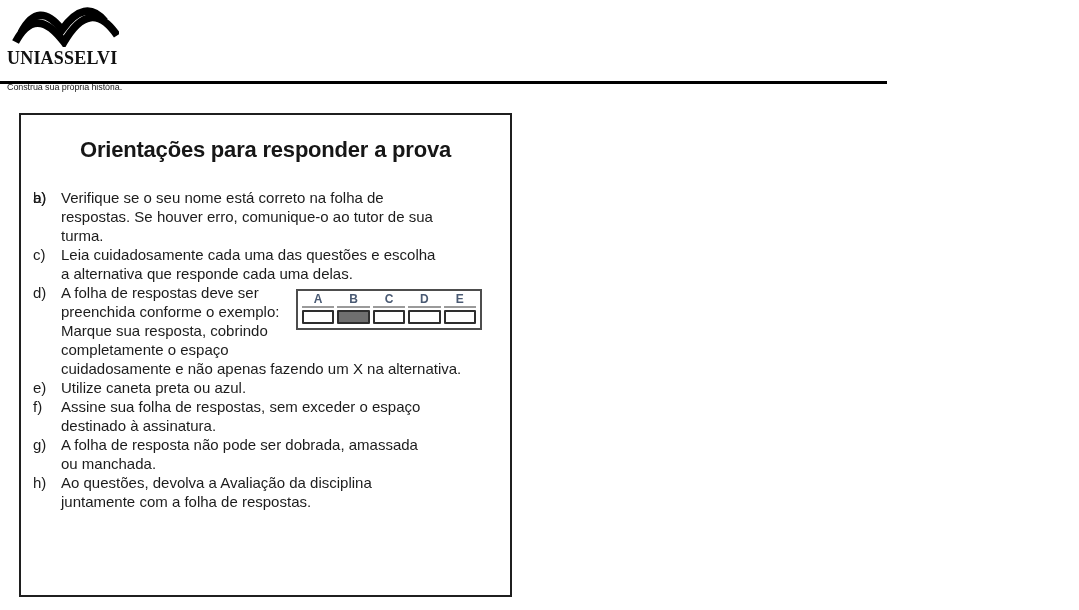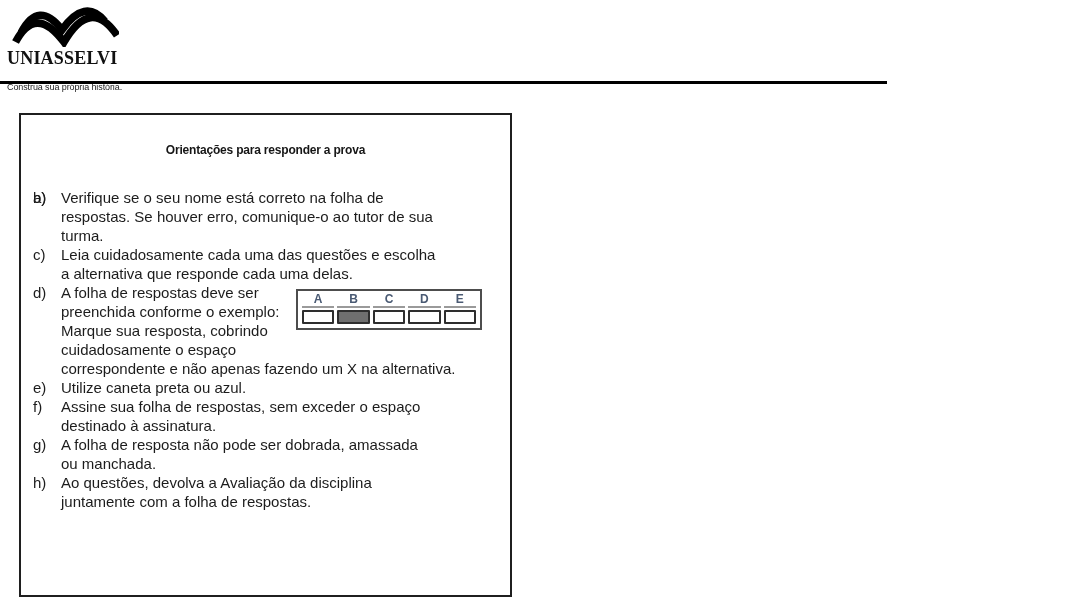--- a/index.html
+++ b/index.html
@@ -66,21 +66,21 @@
     left:19px;
     top:113px;
     width:493px;
     height:484px;
     border:2px solid var(--box-border);
     background:var(--background);
   }
   .instructions-title{
     margin:23px 10px 0;
     text-align:center;
-    font-size:12px;
+    font-size:22px;
     line-height:24px;
     font-weight:bold;
     letter-spacing:-0.2px;
     color:#161616;
   }
   .instructions-list{
     list-style:none;
     margin:26px 0 0;
     padding:0;
     font-size:15px;
@@ -188,21 +188,21 @@
             <span class="answer-cell">
               <span class="answer-letter">D</span>
               <span class="answer-bubble"></span>
             </span>
             <span class="answer-cell">
               <span class="answer-letter">E</span>
               <span class="answer-bubble"></span>
             </span>
           </span>
           <span>A folha de respostas deve ser preenchida conforme o exemplo:</span>
-          <span>Marque sua resposta, cobrindo cuidadosamente o espaço correspondente e não apenas fazendo um X na alternativa.</span>
+          <span>Marque sua resposta, cobrindo completamente o espaço cuidadosamente e não apenas fazendo um X na alternativa.</span>
         </div>
       </li>
 
       <li class="instruction-item">
         <span class="marker">e)</span>
         <span class="item-text">Utilize caneta preta ou azul.</span>
       </li>
 
       <li class="instruction-item">
         <span class="marker">f)</span>

